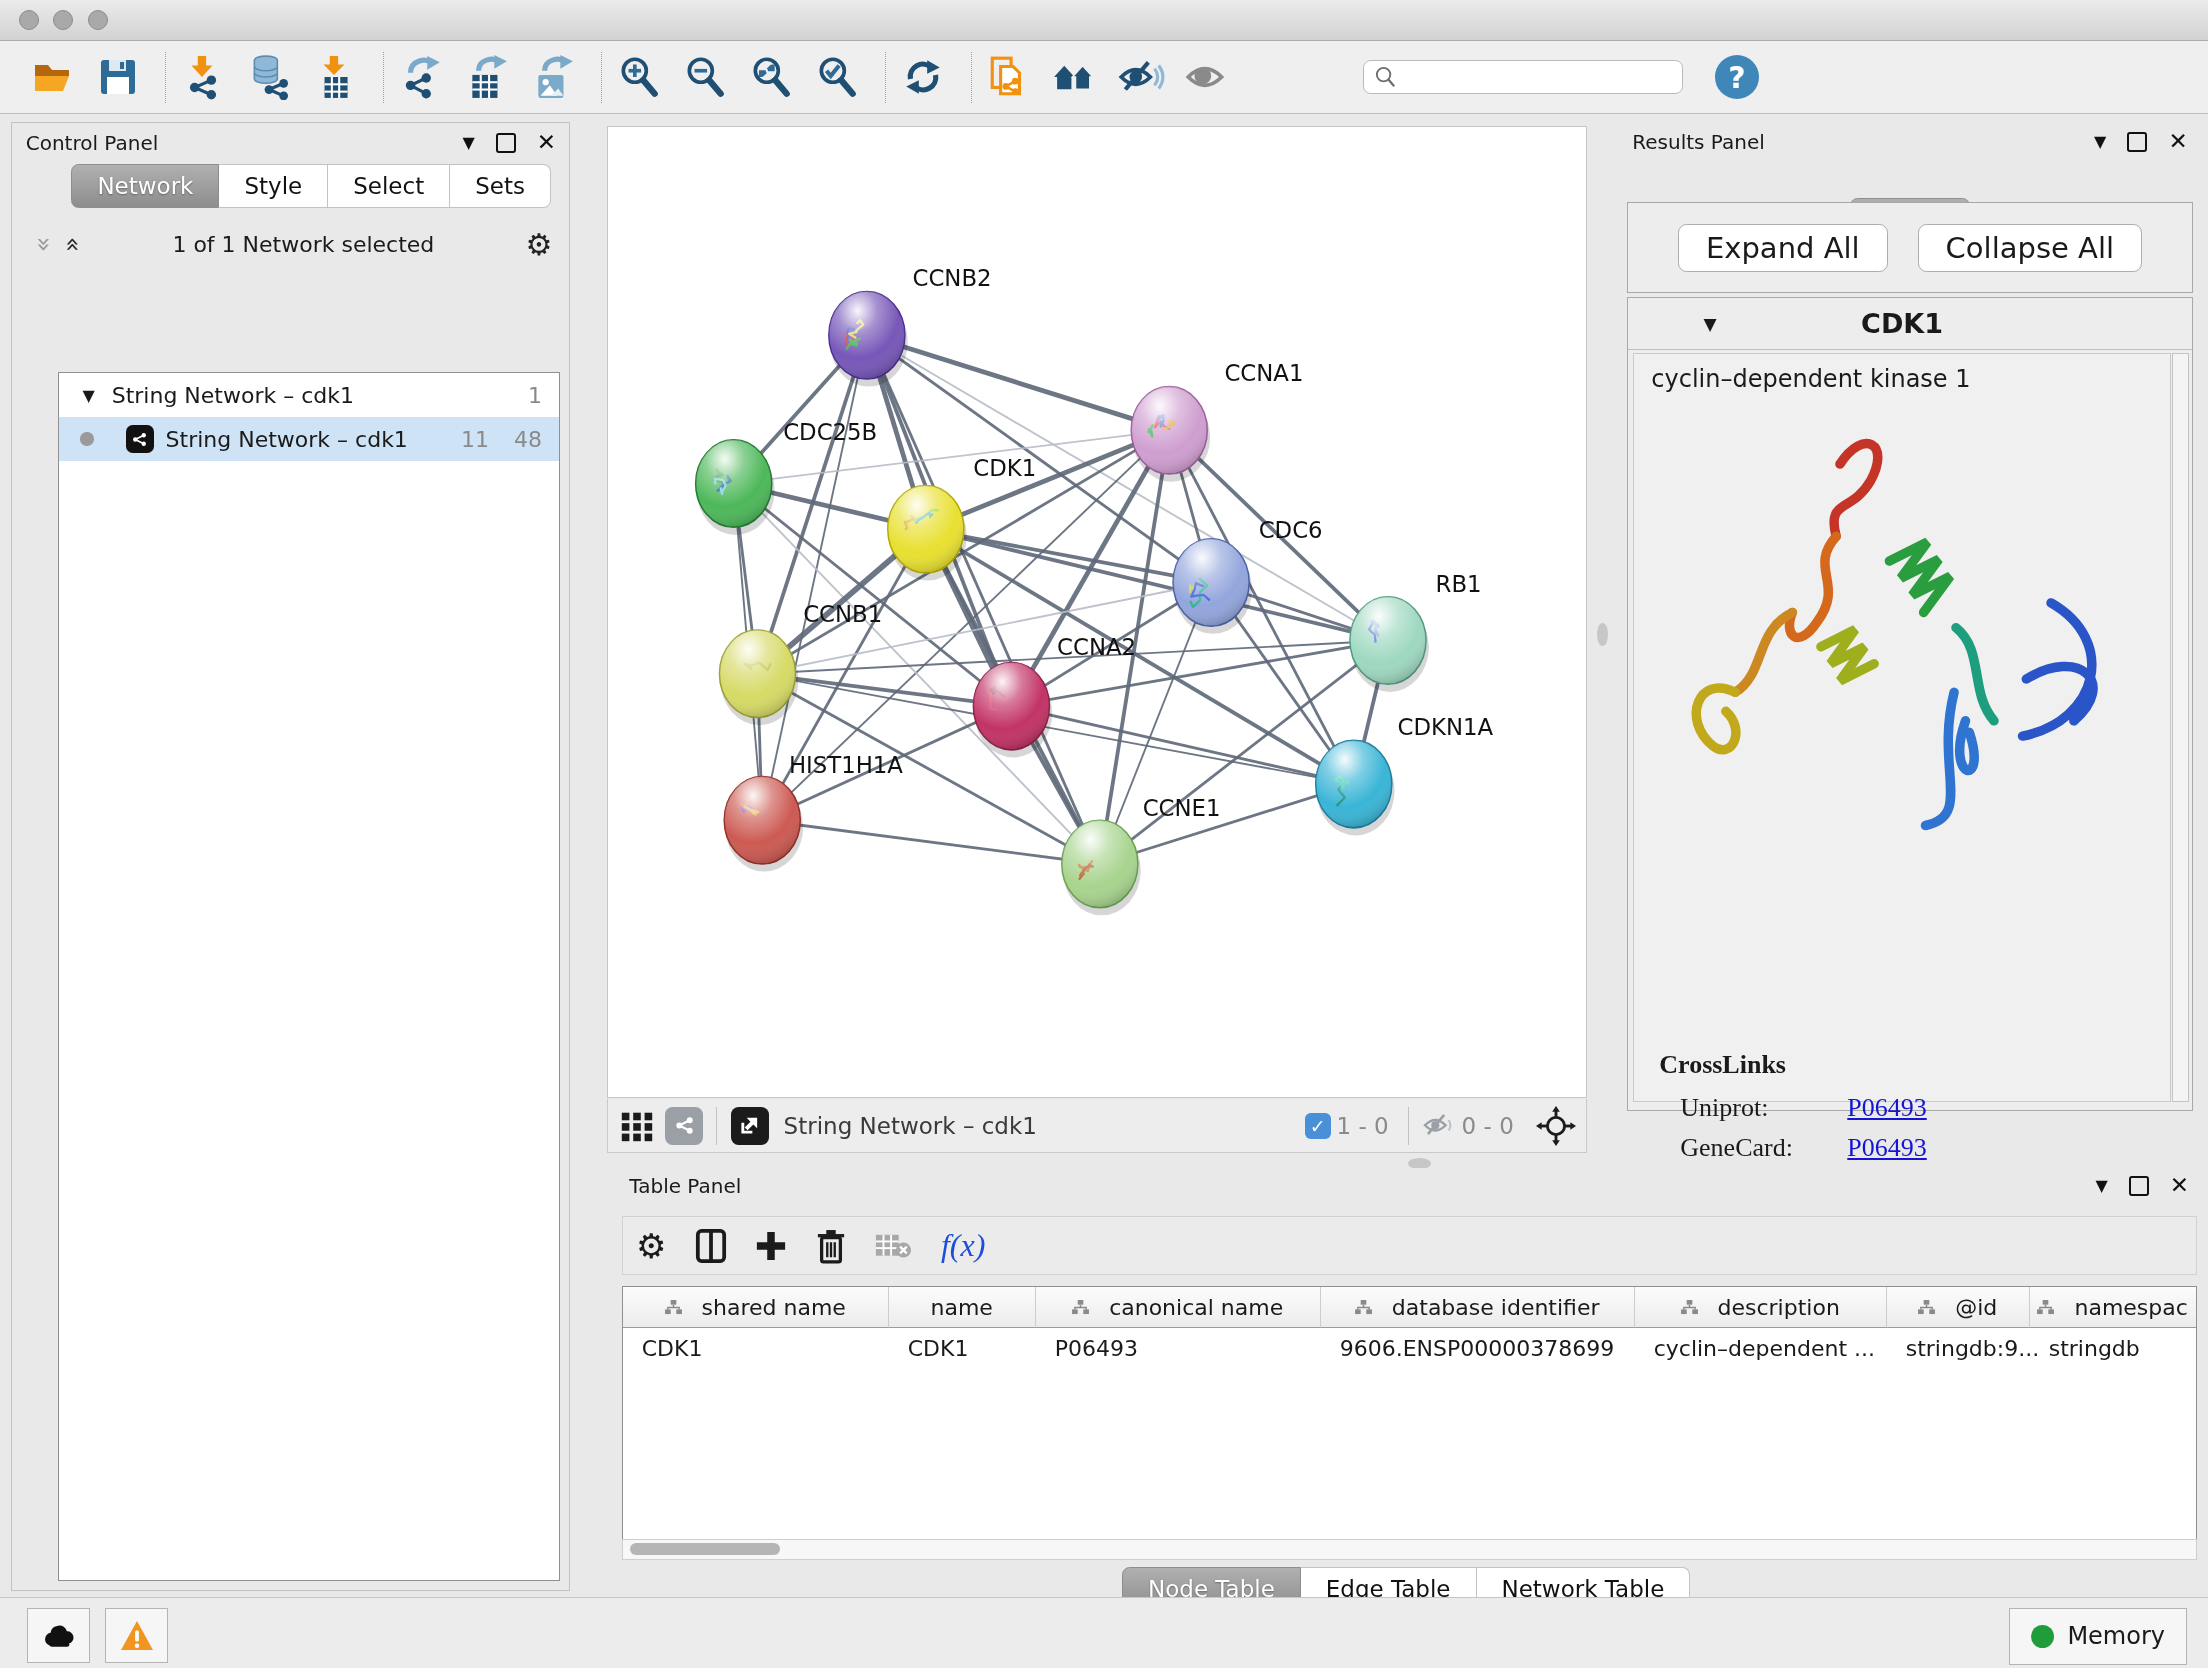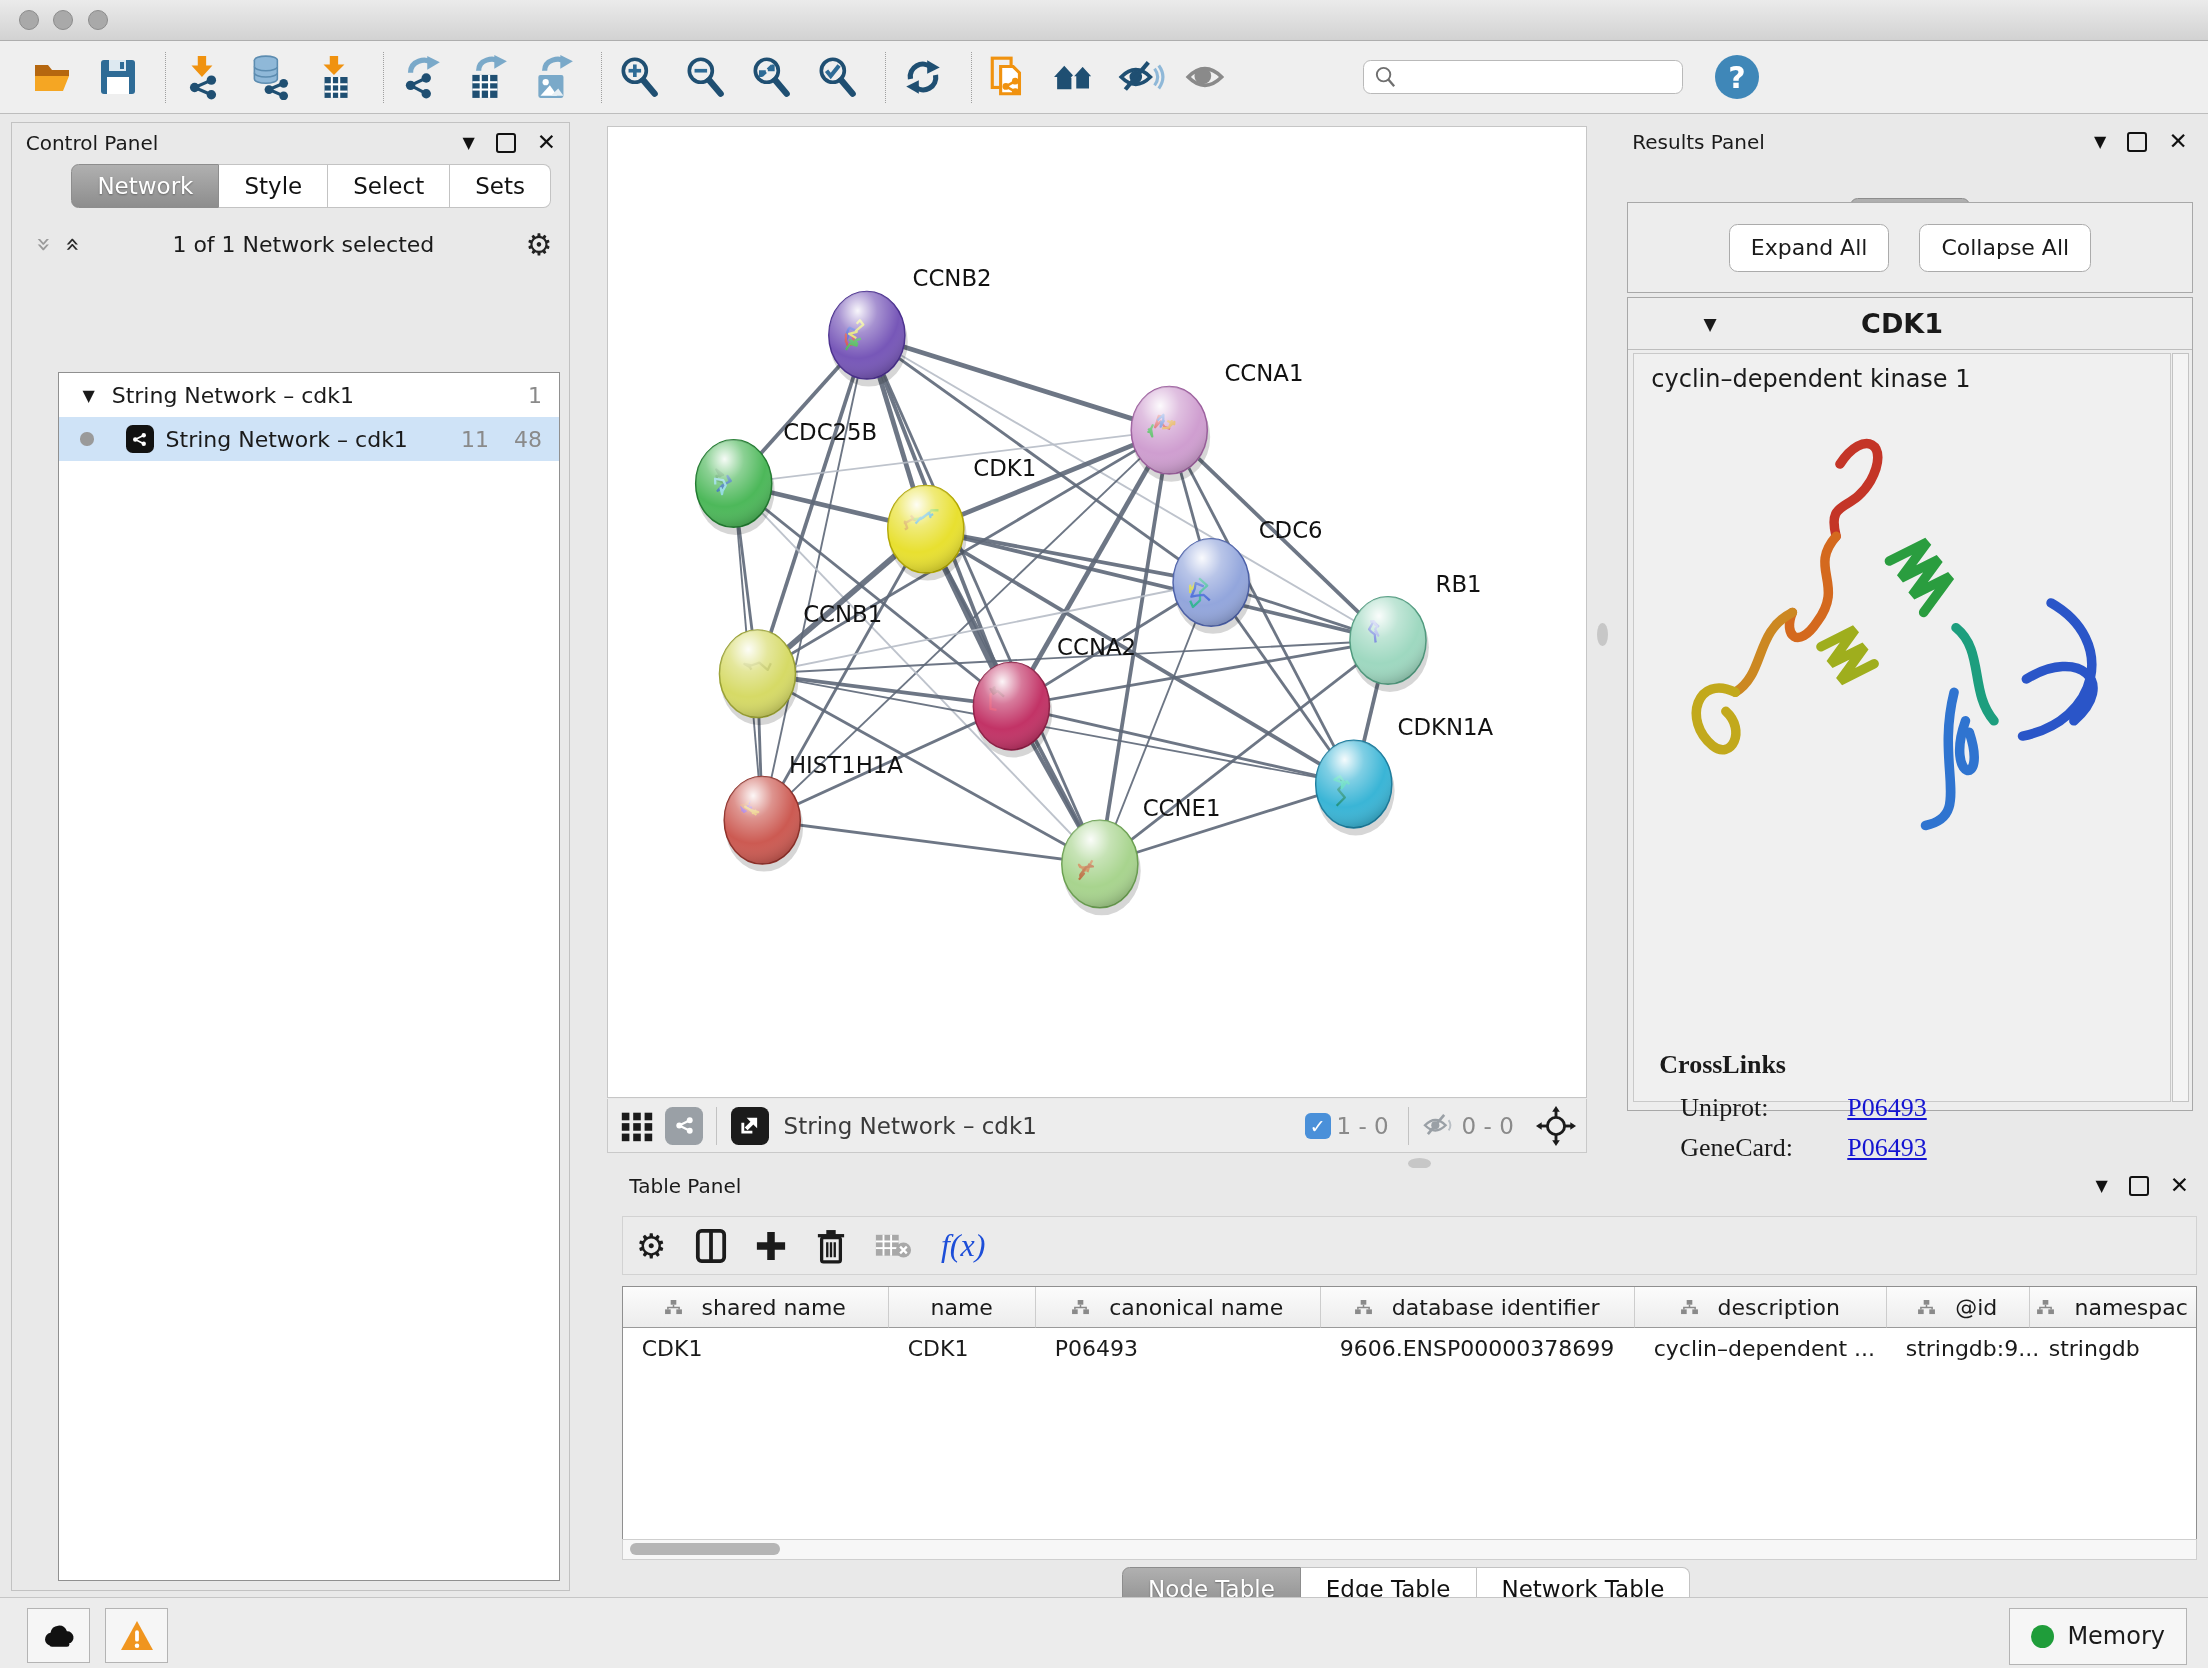--- a/index.html
+++ b/index.html
@@ -78,22 +78,22 @@
     color:#fff;font-size:19px;display:flex;align-items:center;justify-content:center;}
   .split-dot{position:absolute;background:#c7c7c7;border-radius:50%;}
   
   #results-panel{position:absolute;left:1619px;top:122px;width:582px;height:1046px;
     background:#e9e9e9;}
   #rp-head{display:flex;justify-content:space-between;align-items:center;padding:7.6px 13.3px;}
   #rp-tabwrap{display:flex;justify-content:center;margin-top:1.9px;}
   #rp-btnbox{position:absolute;left:7.6px;right:7.6px;top:80px;height:91px;
     background:#ededed;border:1.9px solid #a8a8a8;box-sizing:border-box;
     display:flex;align-items:center;justify-content:center;gap:30px;}
-  .rp-btn{height:46px;padding:0 21px;background:#fff;border:1px solid #ababab;
-    border-radius:8.6px;font-size:22px;display:flex;align-items:center;}
+  .rp-btn{height:46px;padding:0 27px;background:#fff;border:1px solid #ababab;
+    border-radius:8.6px;font-size:29px;display:flex;align-items:center;}
   #rp-content{position:absolute;left:7.6px;right:7.6px;top:175px;height:814px;
     background:#ededed;border:1.9px solid #a8a8a8;box-sizing:border-box;}
   #rp-generow{height:51px;display:flex;align-items:center;border-bottom:1px solid #bdbdbd;}
   #rp-genetri{margin:0 0 0 76px;font-size:17px;}
   #rp-genename{flex:1;text-align:center;font-size:27px;font-weight:bold;
     margin-right:105px;}
   #rp-inner{position:absolute;left:5.7px;right:21px;top:55px;bottom:7.6px;
     background:#f0f0f0;border:1px solid #c9c9c9;}
   #rp-desc{font-size:24px;padding:11.4px 0 0 17px;}
   #rp-scroll{position:absolute;right:3.8px;top:55px;bottom:7.6px;width:14.3px;

